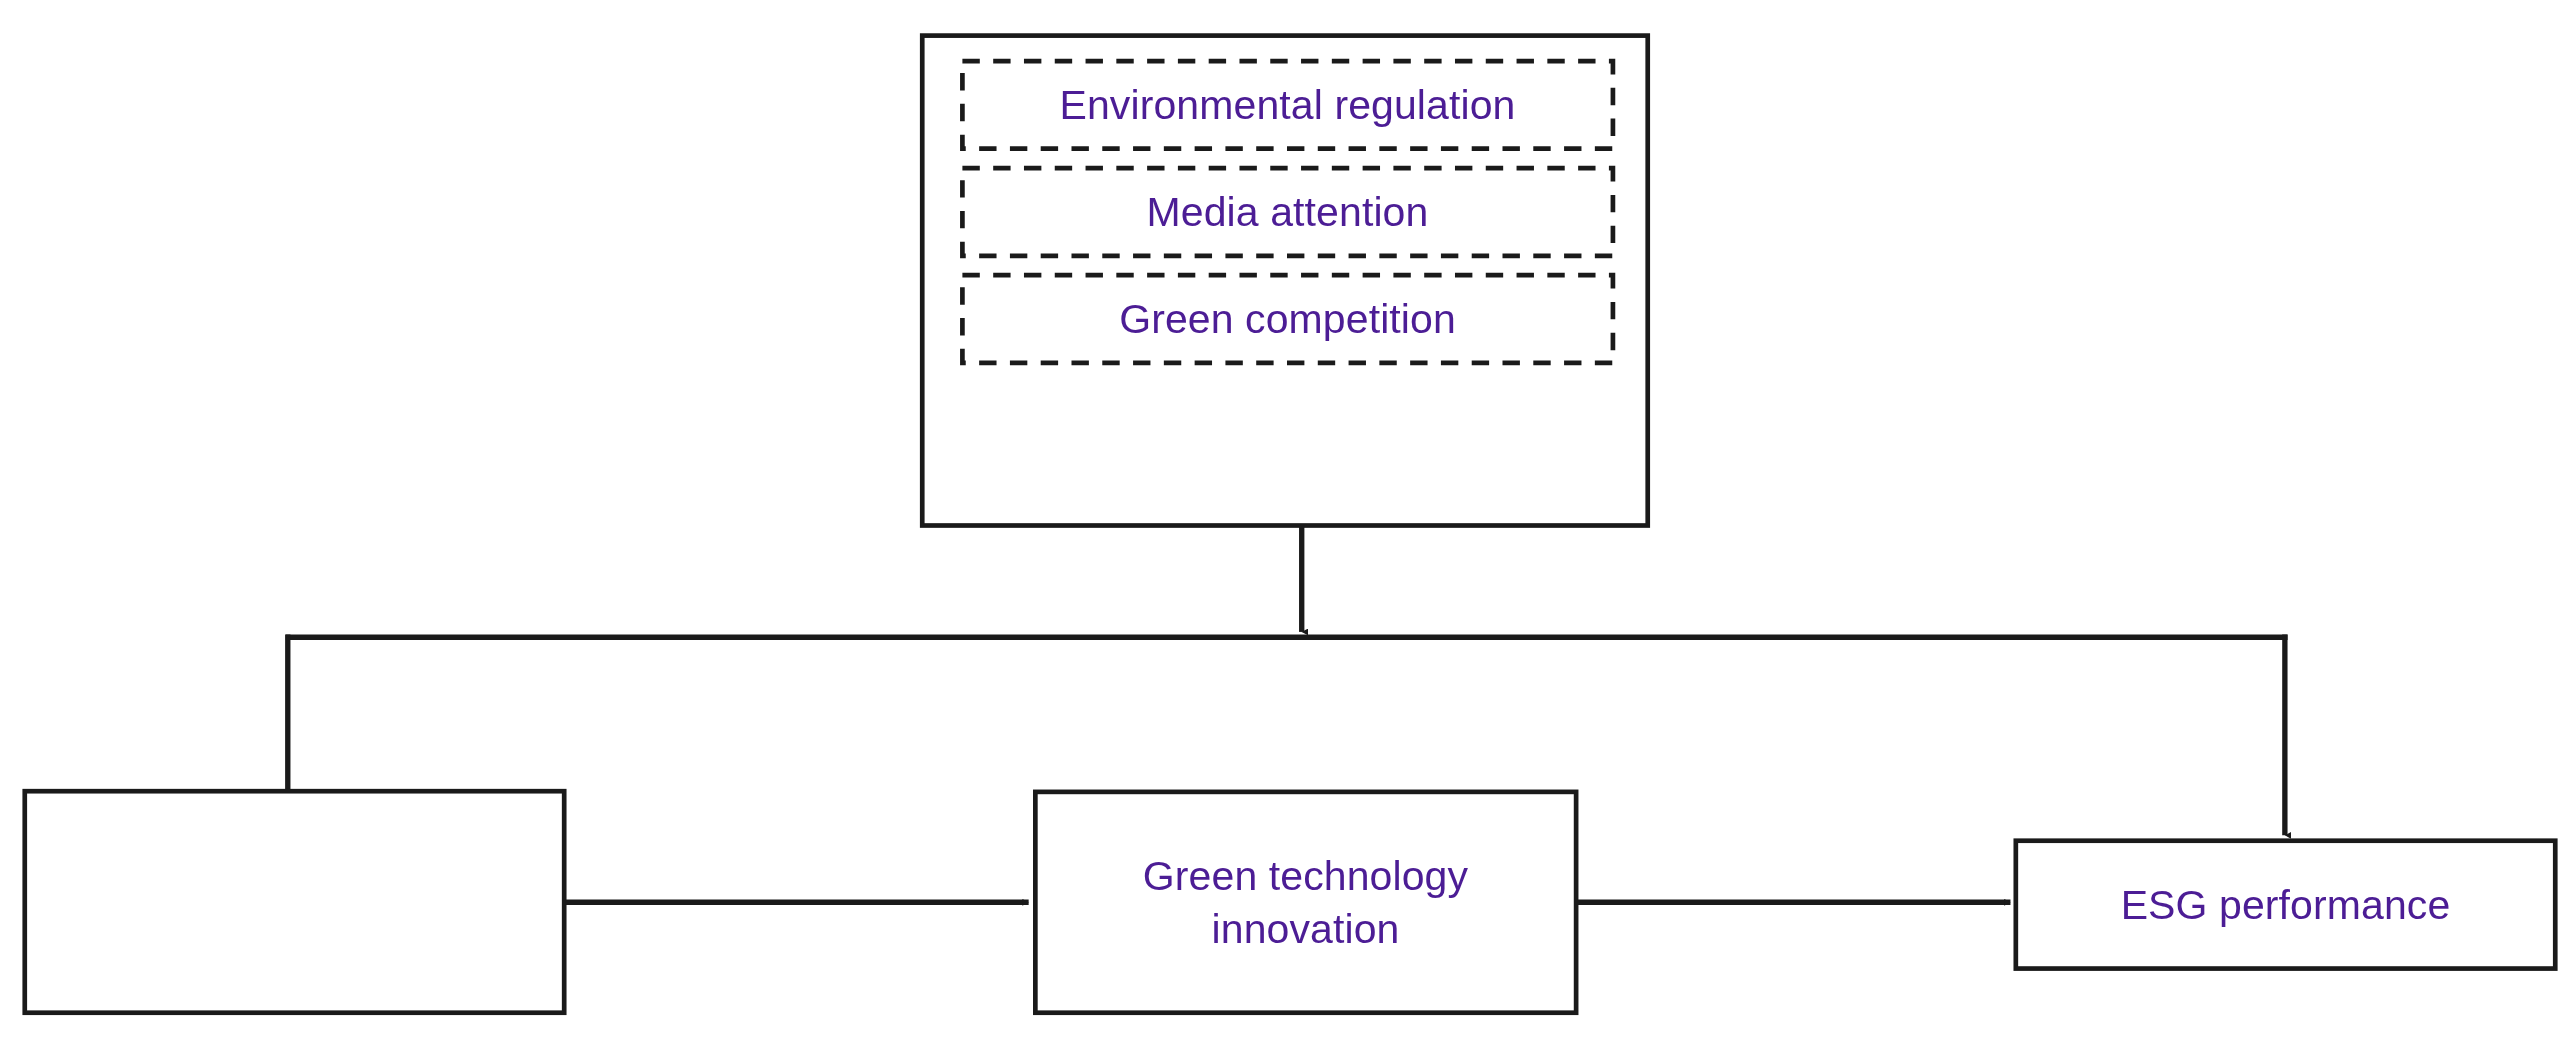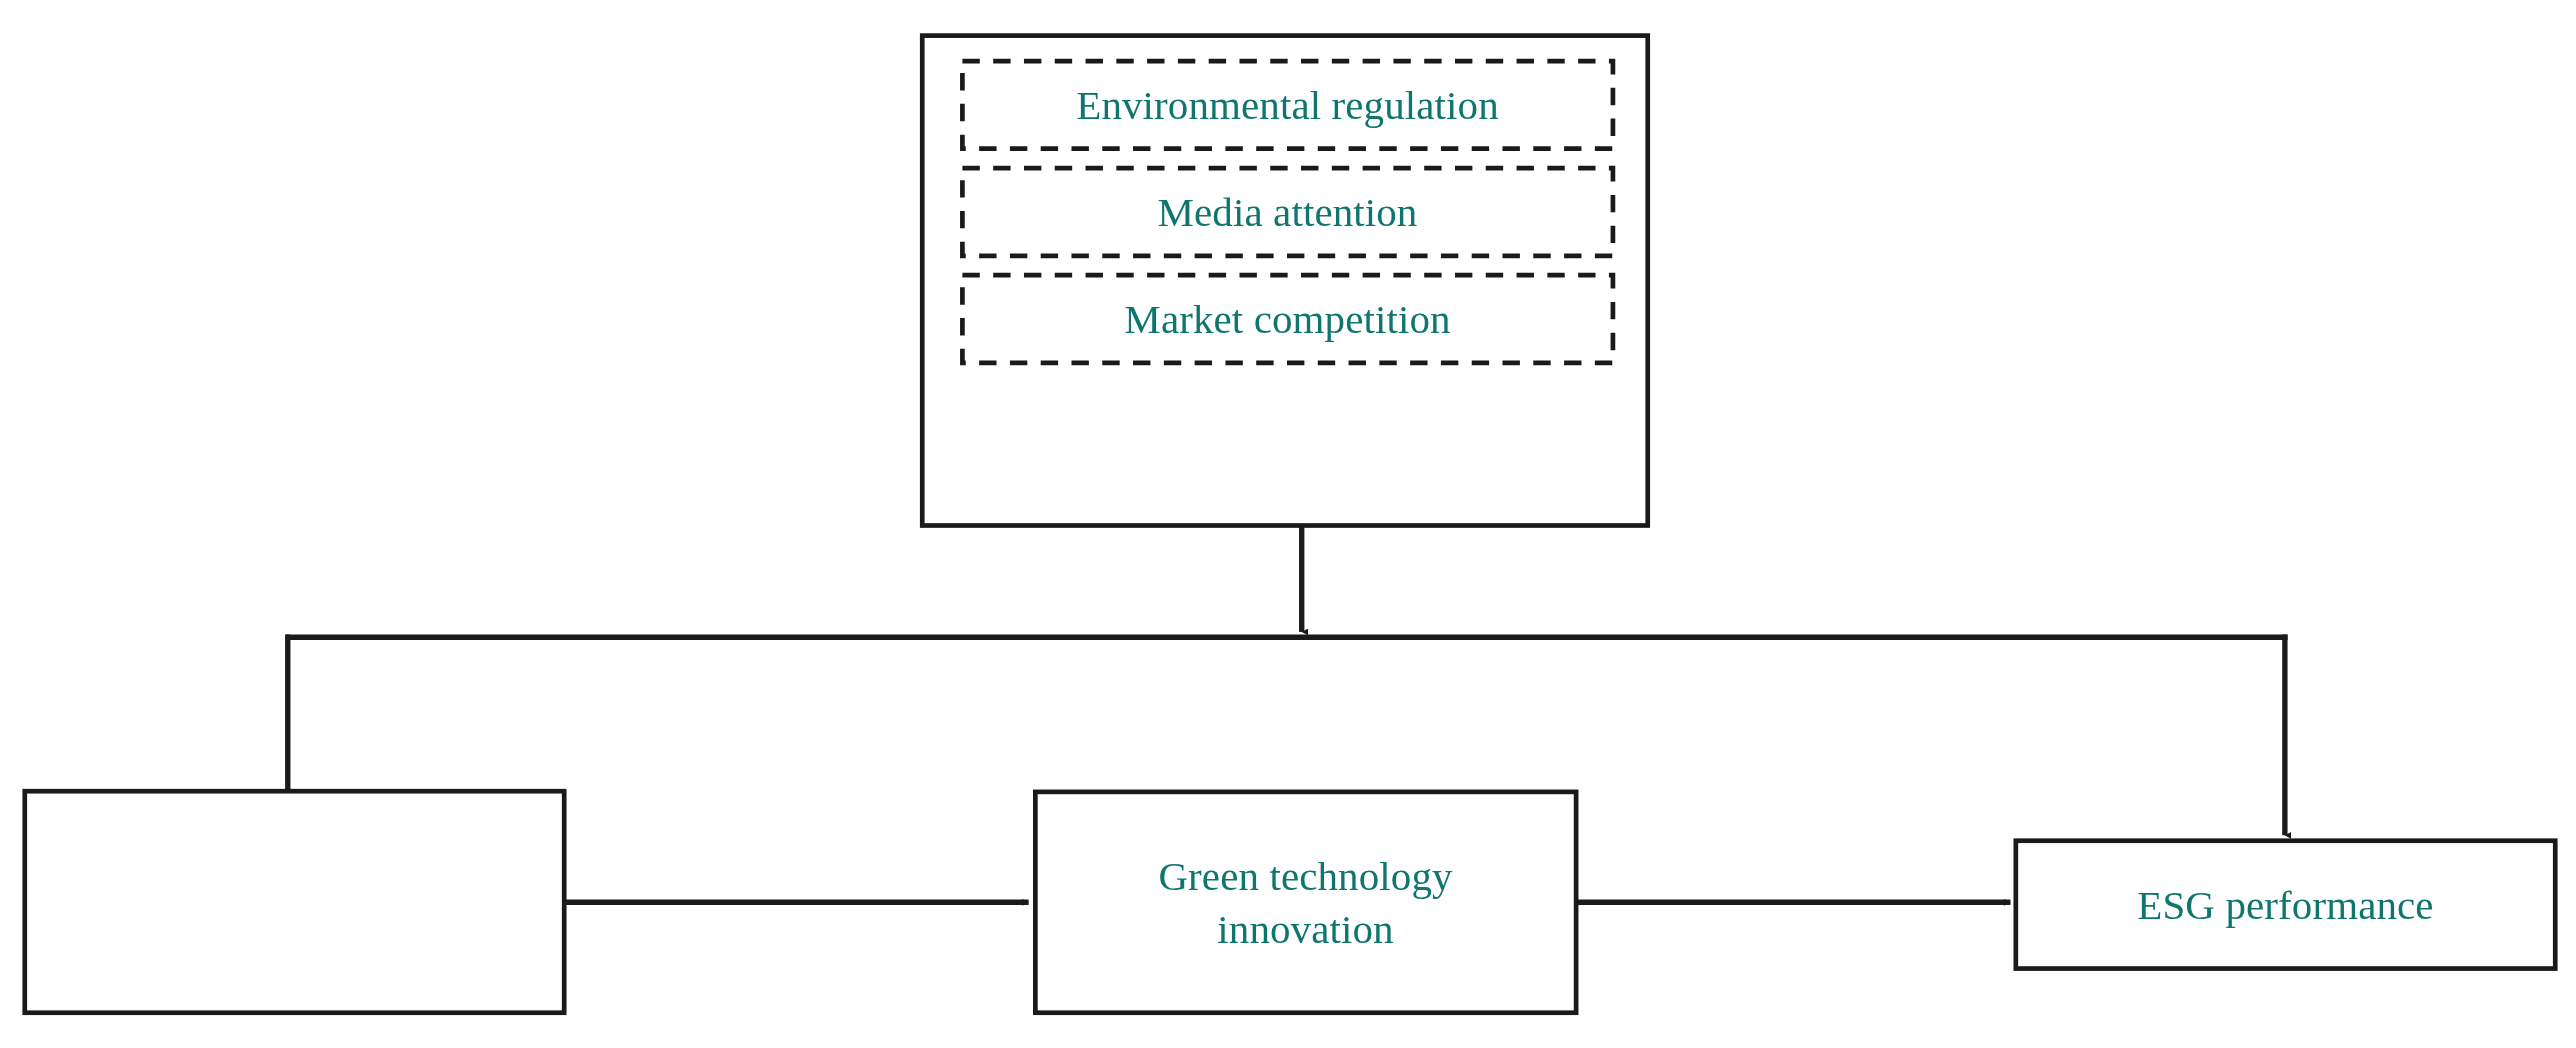--- a/index.html
+++ b/index.html
@@ -24,22 +24,22 @@
     top: 0;
     width: 2576px;
     height: 1049px;
   }
   .node-label {
     position: absolute;
     display: flex;
     align-items: center;
     justify-content: center;
     text-align: center;
-    color: #0f766e;
-    font-family: Liberation Serif, serif;
+    color: #4c1d95;
+    font-family: Liberation Sans, sans-serif;
     font-size: 41px;
     line-height: 1.28;
     letter-spacing: 0.1px;
     white-space: pre-line;
     pointer-events: none;
   }
   
   .mod-label-0 { left: 962px; top: 61px;  width: 651px; height: 88px; }
   .mod-label-1 { left: 962px; top: 168px; width: 651px; height: 88px; }
   .mod-label-2 { left: 962px; top: 275px; width: 651px; height: 88px; }
@@ -80,20 +80,20 @@
     <rect x="37" y="1182" width="806" height="331" fill="#ffffff" stroke="#1a1a1a" stroke-width="7"></rect>
     <rect x="1547" y="1183" width="808" height="330" fill="#ffffff" stroke="#1a1a1a" stroke-width="7"></rect>
     <rect x="3012" y="1256" width="806" height="191" fill="#ffffff" stroke="#1a1a1a" stroke-width="7"></rect>
 
     <line x1="845" y1="1348" x2="1537" y2="1348" stroke="#1a1a1a" stroke-width="8" marker-end="url(#arrowhead-right)"></line>
     <line x1="2357" y1="1348" x2="3004" y2="1348" stroke="#1a1a1a" stroke-width="8" marker-end="url(#arrowhead-right)"></line>
   </svg>
 
   <div class="node-label mod-label-0">Environmental regulation</div>
   <div class="node-label mod-label-1">Media attention</div>
-  <div class="node-label mod-label-2">Market competition</div>
+  <div class="node-label mod-label-2">Green competition</div>
 
   <div class="node-label main-label-2">ESG performance</div>
   <div class="node-label main-label-1">Green technology
 innovation</div>
 
 </div>
 
 
 </body></html>

